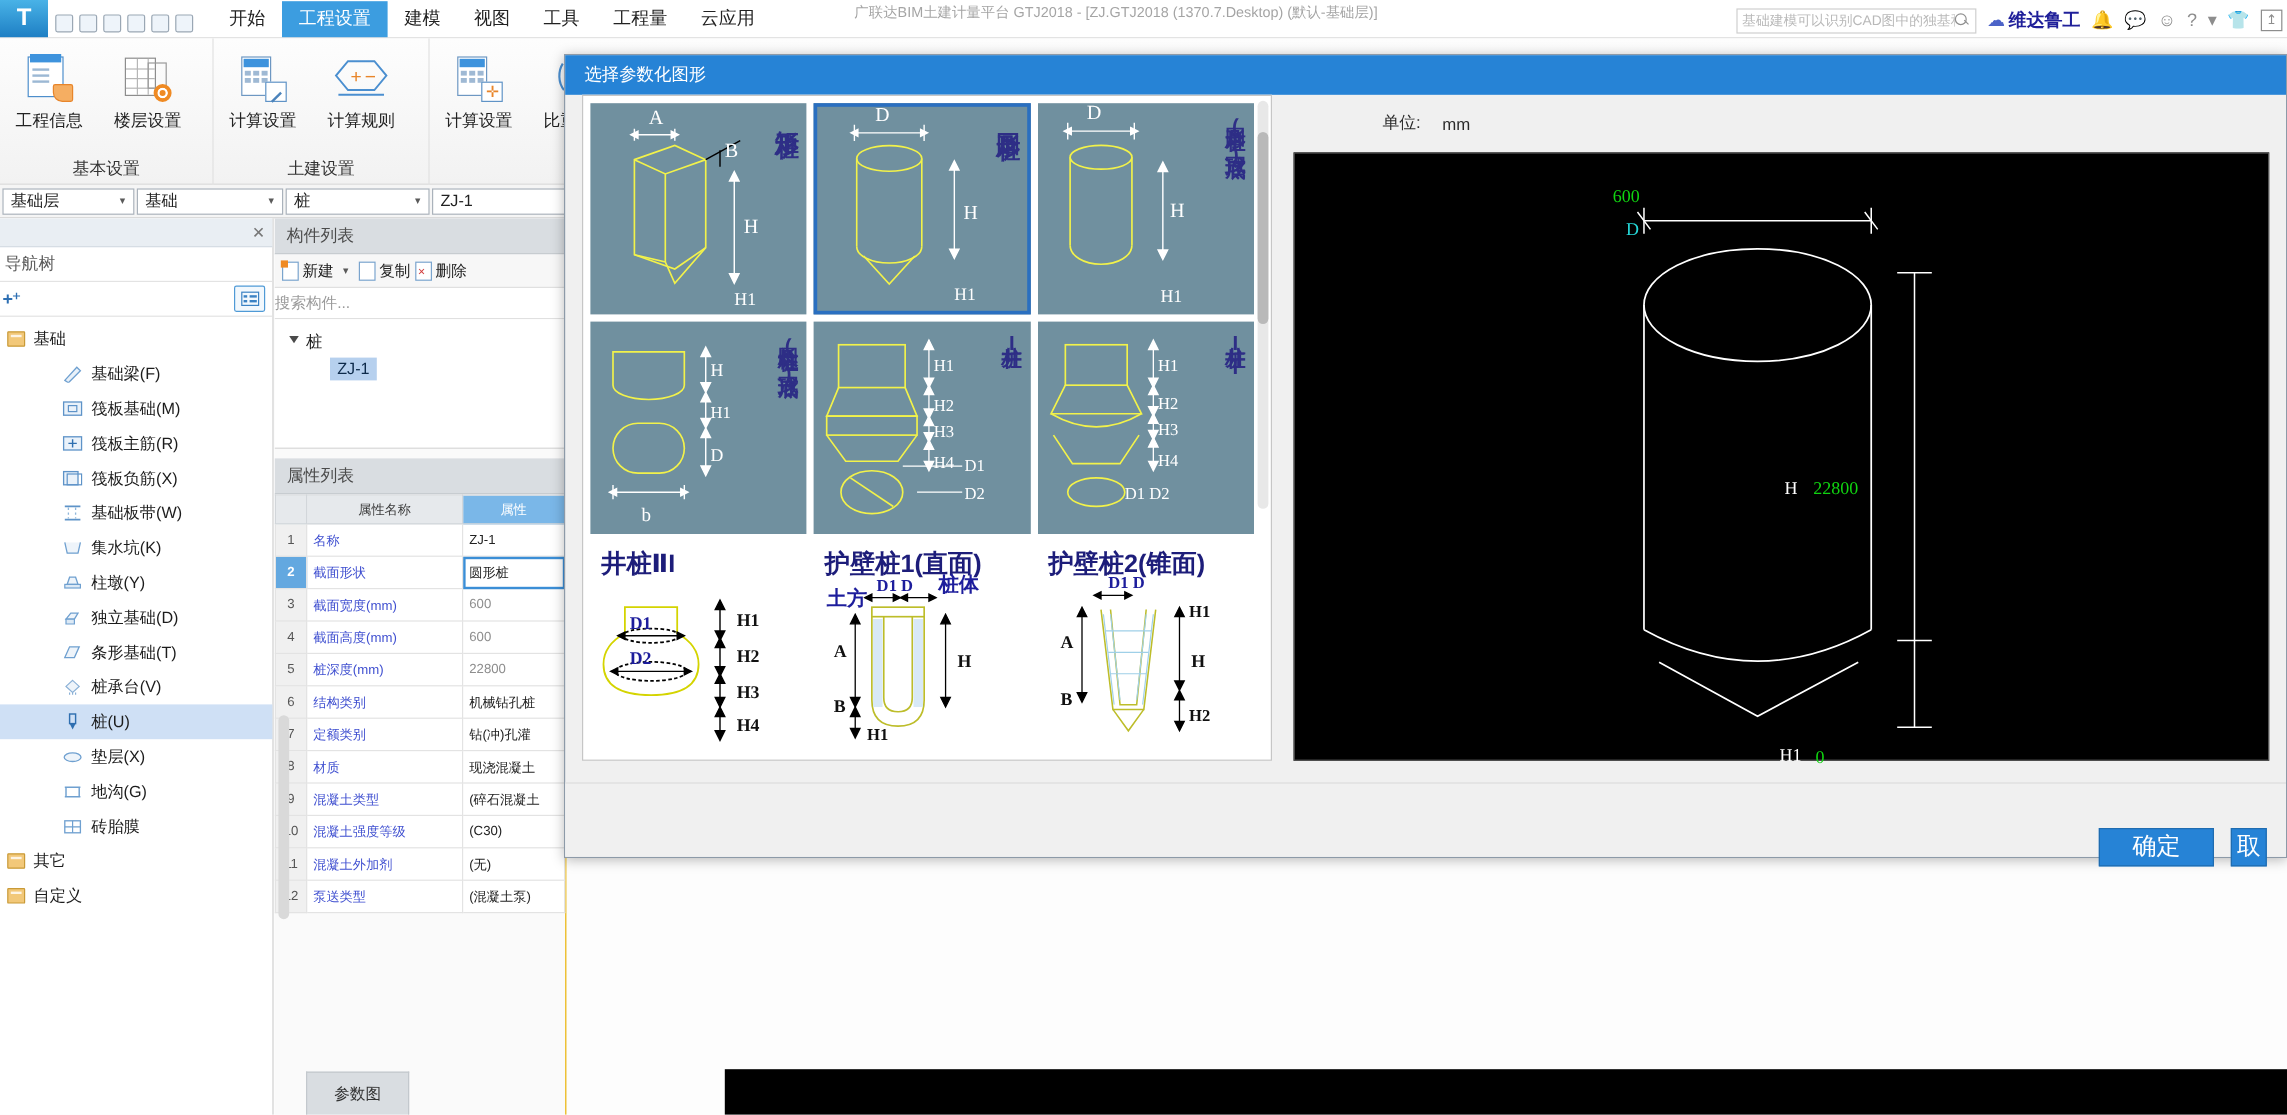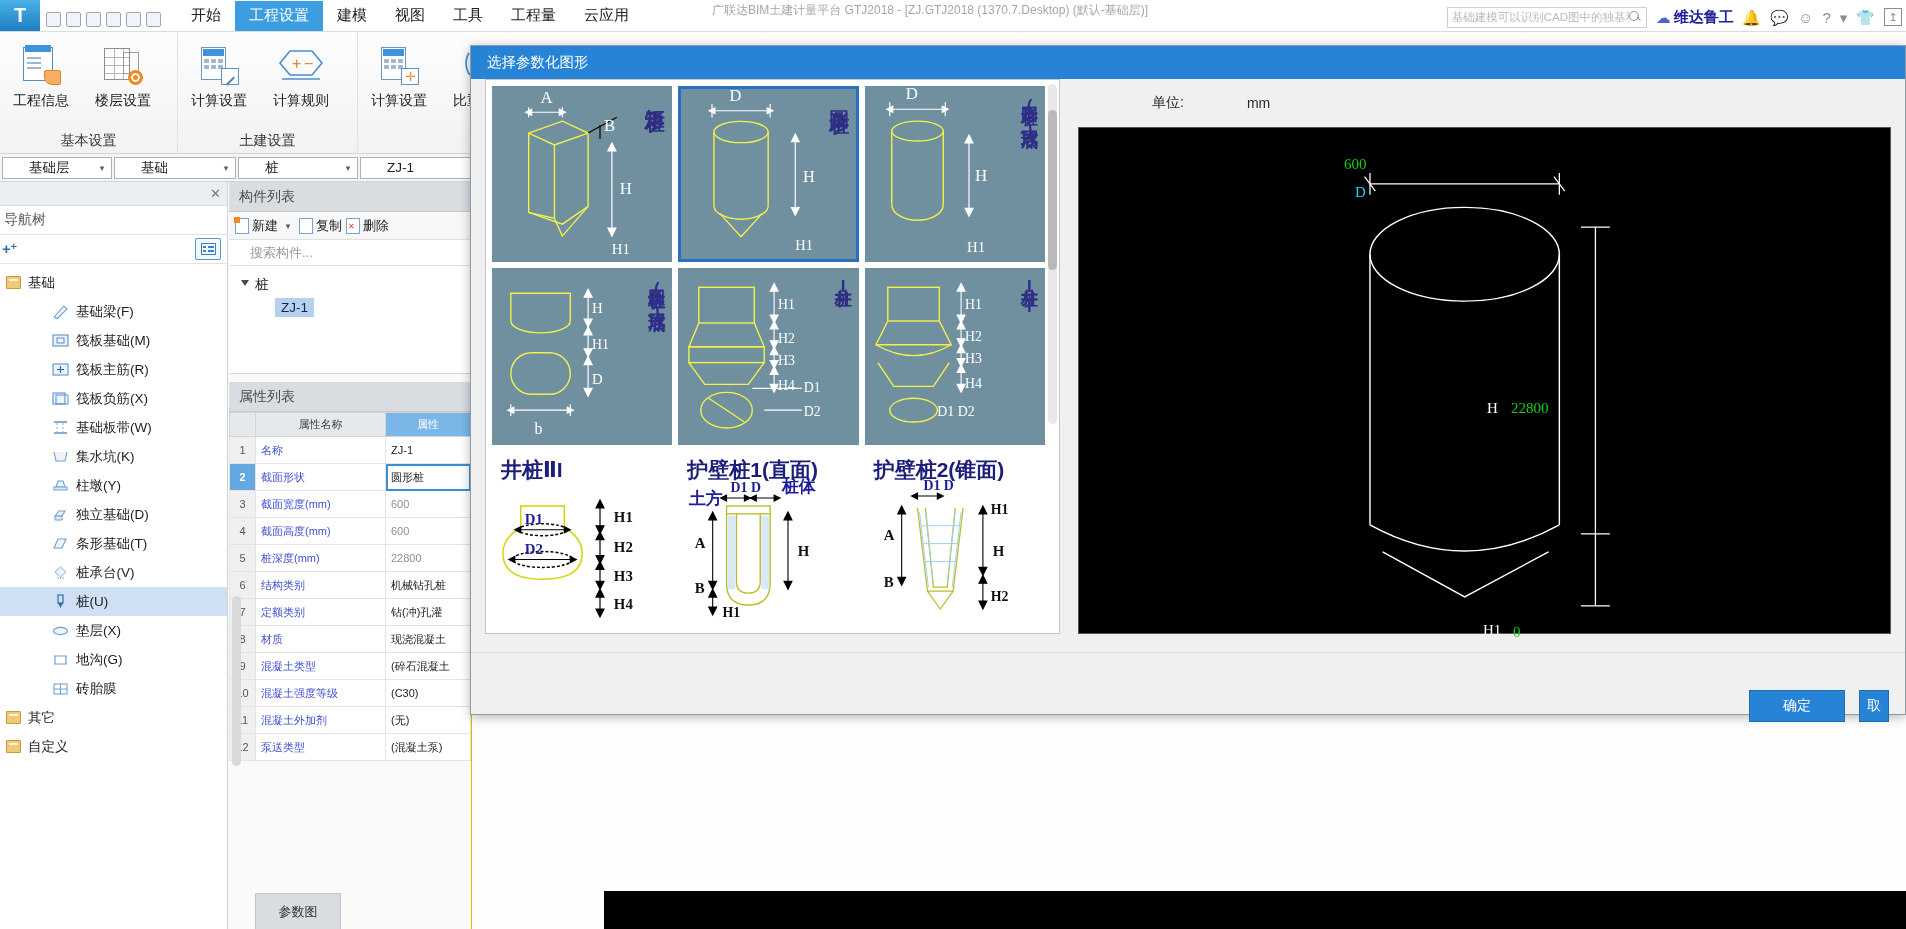--- a/index.html
+++ b/index.html
@@ -100,21 +100,21 @@
   
   .selbar {
     position:absolute; left:0; top:154px; width:1906px; height:28px;
     background:#f5f5f5; border-bottom:1px solid #d4d4d4;
     display:flex; align-items:center; padding:0 2px; gap:0;
   }
   .combo {
     height:22px; border:1px solid #aab2bb; background:#fff; display:flex;
     align-items:center; padding:0 2px 0 6px; font-size:13.5px; color:#222; margin-right:2px;
   }
-  .combo .cv { flex:1; white-space:nowrap; overflow:hidden;margin-left:20px; }
+  .combo .cv { flex:1; white-space:nowrap; overflow:hidden; }
   .caret { width:14px; text-align:center; color:#5a5a5a; font-size:9px; }
   .cb1 { width:110px; }
   .cb2 { width:122px; }
   .cb3 { width:120px; }
   .cb4 { width:160px; border:1px solid #aab2bb; }
 
   
   .navpanel {
     position:absolute; left:0; top:182px; width:228px; bottom:0;
     background:#ffffff; border-right:1px solid #d0d0d0;
@@ -161,21 +161,21 @@
   .cmp-toolbar {
     height:28px; background:#f7f7f7; border-bottom:1px solid #e0e0e0;
     display:flex; align-items:center; gap:4px; padding-left:6px; font-size:13px;
   }
   .tb-item { display:flex; align-items:center; gap:3px; white-space:nowrap; color:#222; }
   .tb-ic { width:14px;height:16px;border:1.3px solid #7aa4cd;background:#fff;position:relative;flex:none; }
   .tb-ic.orange::after{content:"";position:absolute;left:-2px;top:-2px;width:6px;height:6px;background:#ef8a23;}
   .tb-ic.del::after{content:"✕";position:absolute;left:1px;top:3px;font-size:8px;color:#d23c3c;}
   .cmp-search {
     height:26px; border-bottom:1px solid #e0e0e0; background:#fff;
-    display:flex; align-items:center; padding-left:21px; font-size:13px; color:#9a9a9a;
+    display:flex; align-items:center; padding-left:0; font-size:13px; color:#9a9a9a;
   }
   .cmp-tree { background:#fff; height:108px; border-bottom:1px solid #d6d6d6; padding-top:6px; }
   .cmp-group { display:flex; align-items:center; gap:6px; padding-left:12px; height:26px; font-size:13.5px; }
   .tri { width:0;height:0;border-left:5px solid #4a4a4a;border-top:4px solid transparent;border-bottom:4px solid transparent; }
   .tri.open { border-left:4px solid transparent;border-right:4px solid transparent;border-top:6px solid #4a4a4a; }
   .cmp-item { margin-left:46px; display:inline-block; padding:2px 6px; font-size:13.5px; background:#b6d0ee; color:#0d2a4a; }
   .props-head { margin-top:8px; }
   .prop-table { width:100%; border-collapse:collapse; font-size:11px; background:#fff; }
   .prop-table th {
     background:#e6e9ec; border:1px solid #d2d6da; font-weight:normal; color:#3b3b3b;
@@ -211,21 +211,21 @@
     display:flex; flex-direction:column;
   }
   .modal-title {
     height:33px; background:#2683d6; color:#fff; display:flex; align-items:center;
     padding-left:16px; font-size:14.5px;
   }
   .modal-body { flex:1; display:flex; padding:0 14px; position:relative; }
   .left-col { width:575px; display:flex; flex-direction:column; }
   .right-col { flex:1; display:flex; flex-direction:column; padding-left:18px; }
   .col-label { height:48px; display:flex; align-items:center; font-size:14px; color:#2a2a2a; }
-  .col-label.unit { padding-left:74px;gap:45px; }
+  .col-label.unit { padding-left:74px; }
   .col-label.unit b { font-weight:normal; }
   .col-label .unitval { margin-left:18px; }
 
   .shape-area {
     flex:1; background:#fff; border:1px solid #c6c6c6; margin-bottom:18px;
     position:relative; overflow:hidden;
   }
   .shape-grid {
     display:grid; grid-template-columns:repeat(3,1fr); grid-template-rows:repeat(3,1fr);
     gap:6px; padding:6px; height:100%; width:565px;
@@ -264,21 +264,21 @@
     position:absolute; left:0; right:0; bottom:14px; text-align:center;
     color:#10d410; font-size:14px;
   }
 
   .modal-footer {
     height:62px; display:flex; align-items:center; justify-content:flex-end;
     padding-right:16px; gap:14px; border-top:1px solid #dcdcdc; background:#f0f0f0;
   }
   .btn {
     min-width:96px; height:32px; background:#2683d6; color:#fff; border:1px solid #1f6cb0;
-    display:flex; align-items:center; justify-content:center; font-size:14px; cursor:default;margin-top:44px;
+    display:flex; align-items:center; justify-content:center; font-size:20px; cursor:default;margin-top:44px;
   }
   .btn.ghost { background:#2683d6; }
 </style>
 </head>
 <body>
 
 <div id="app">
 
   <div class="ribbon-tabbar">
     <div class="logo-box">

